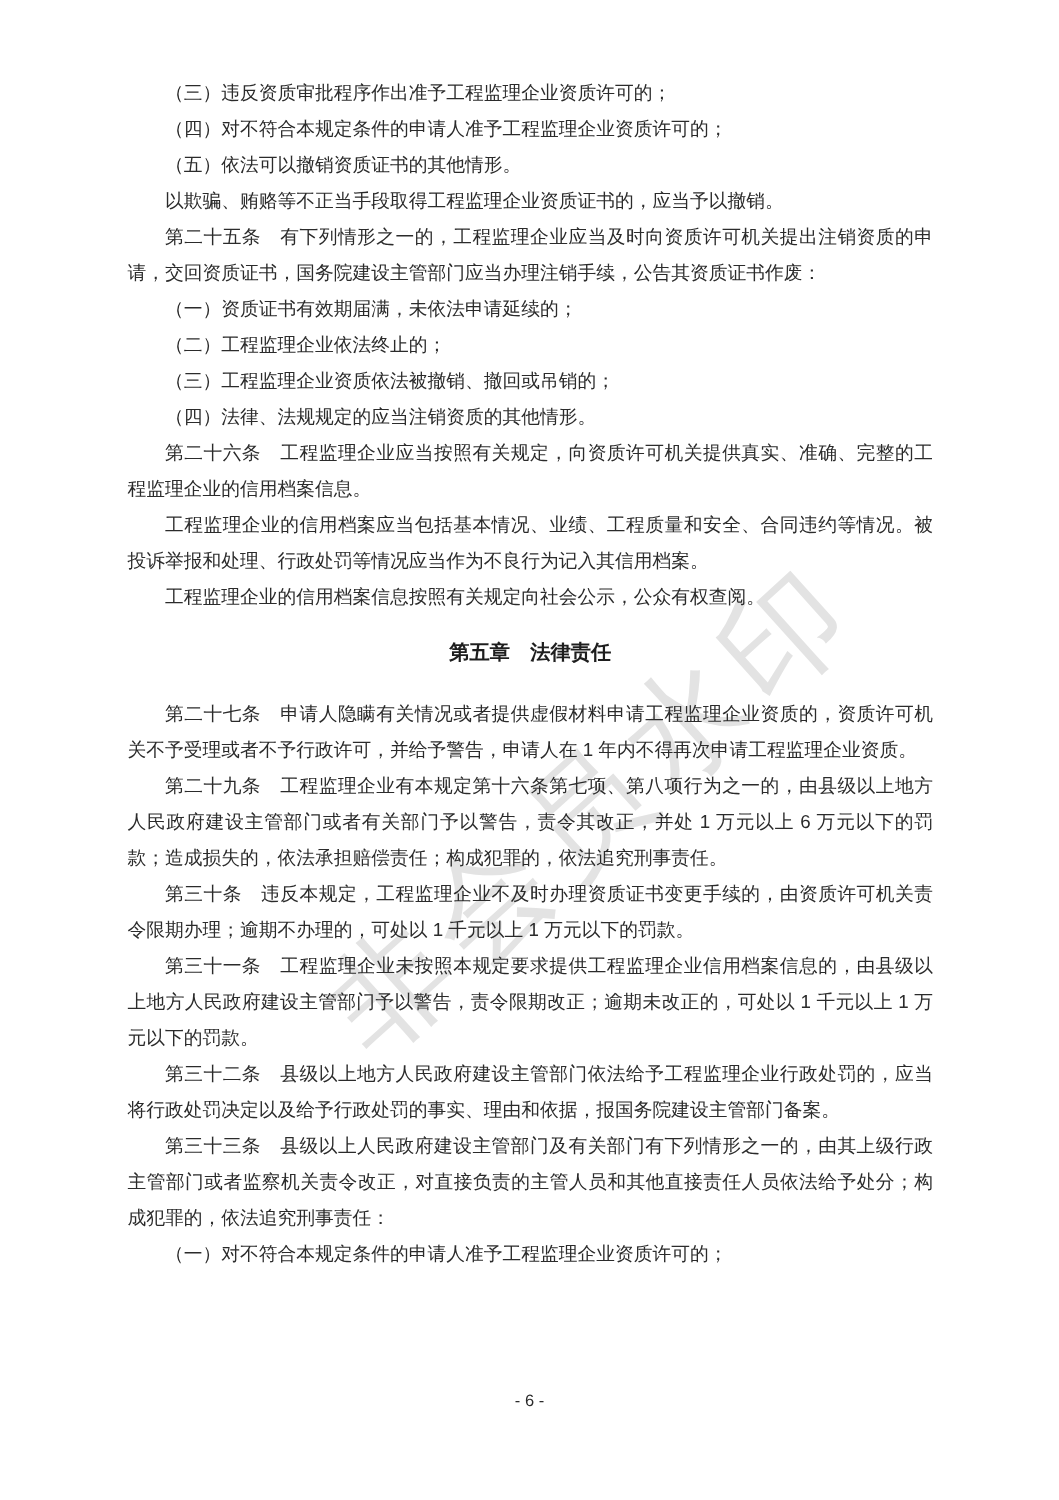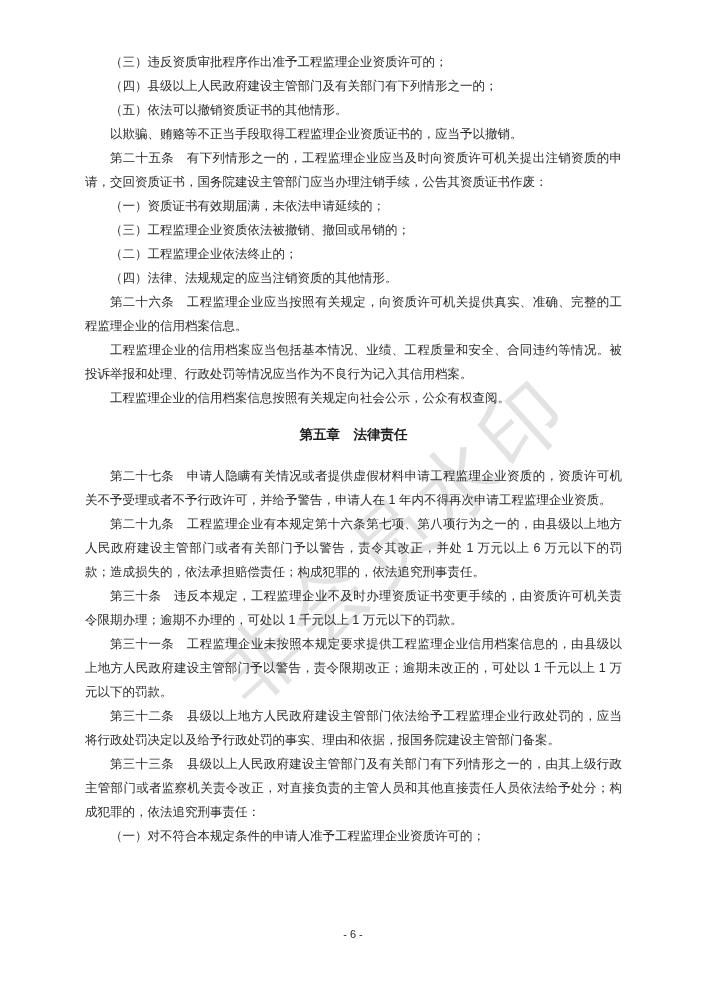--- a/index.html
+++ b/index.html
@@ -57,27 +57,27 @@
     z-index: 1;
   }
 </style>
 </head>
 <body>
 
 <div class="watermark">非会员水印</div>
 
 <main class="content">
     <p class="para">（三）违反资质审批程序作出准予工程监理企业资质许可的；</p>
-    <p class="para">（四）县级以上人民政府建设主管部门及有关部门有下列情形之一的；</p>
+    <p class="para">（四）对不符合本规定条件的申请人准予工程监理企业资质许可的；</p>
     <p class="para">（五）依法可以撤销资质证书的其他情形。</p>
     <p class="para">以欺骗、贿赂等不正当手段取得工程监理企业资质证书的，应当予以撤销。</p>
     <p class="para">第二十五条　有下列情形之一的，工程监理企业应当及时向资质许可机关提出注销资质的申请，交回资质证书，国务院建设主管部门应当办理注销手续，公告其资质证书作废：</p>
     <p class="para">（一）资质证书有效期届满，未依法申请延续的；</p>
+    <p class="para">（二）工程监理企业依法终止的；</p>
     <p class="para">（三）工程监理企业资质依法被撤销、撤回或吊销的；</p>
-    <p class="para">（二）工程监理企业依法终止的；</p>
     <p class="para">（四）法律、法规规定的应当注销资质的其他情形。</p>
     <p class="para">第二十六条　工程监理企业应当按照有关规定，向资质许可机关提供真实、准确、完整的工程监理企业的信用档案信息。</p>
     <p class="para">工程监理企业的信用档案应当包括基本情况、业绩、工程质量和安全、合同违约等情况。被投诉举报和处理、行政处罚等情况应当作为不良行为记入其信用档案。</p>
     <p class="para">工程监理企业的信用档案信息按照有关规定向社会公示，公众有权查阅。</p>
     <h2 class="chapter">第五章　法律责任</h2>
     <p class="para">第二十七条　申请人隐瞒有关情况或者提供虚假材料申请工程监理企业资质的，资质许可机关不予受理或者不予行政许可，并给予警告，申请人在 1 年内不得再次申请工程监理企业资质。</p>
     <p class="para">第二十九条　工程监理企业有本规定第十六条第七项、第八项行为之一的，由县级以上地方人民政府建设主管部门或者有关部门予以警告，责令其改正，并处 1 万元以上 6 万元以下的罚款；造成损失的，依法承担赔偿责任；构成犯罪的，依法追究刑事责任。</p>
     <p class="para">第三十条　违反本规定，工程监理企业不及时办理资质证书变更手续的，由资质许可机关责令限期办理；逾期不办理的，可处以 1 千元以上 1 万元以下的罚款。</p>
     <p class="para">第三十一条　工程监理企业未按照本规定要求提供工程监理企业信用档案信息的，由县级以上地方人民政府建设主管部门予以警告，责令限期改正；逾期未改正的，可处以 1 千元以上 1 万元以下的罚款。</p>
     <p class="para">第三十二条　县级以上地方人民政府建设主管部门依法给予工程监理企业行政处罚的，应当将行政处罚决定以及给予行政处罚的事实、理由和依据，报国务院建设主管部门备案。</p>

